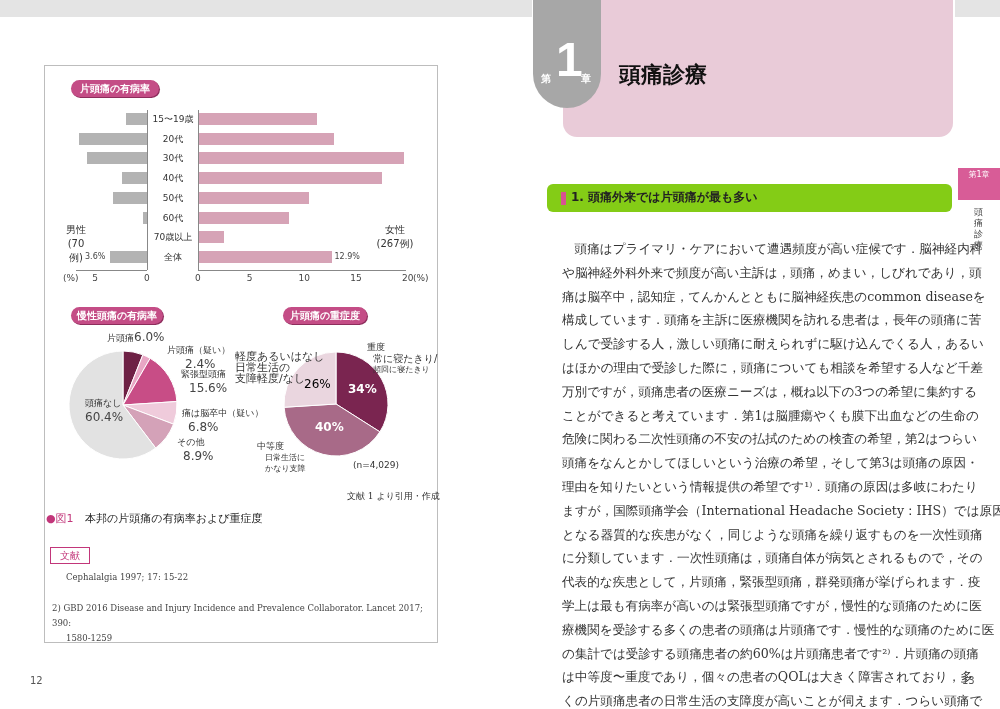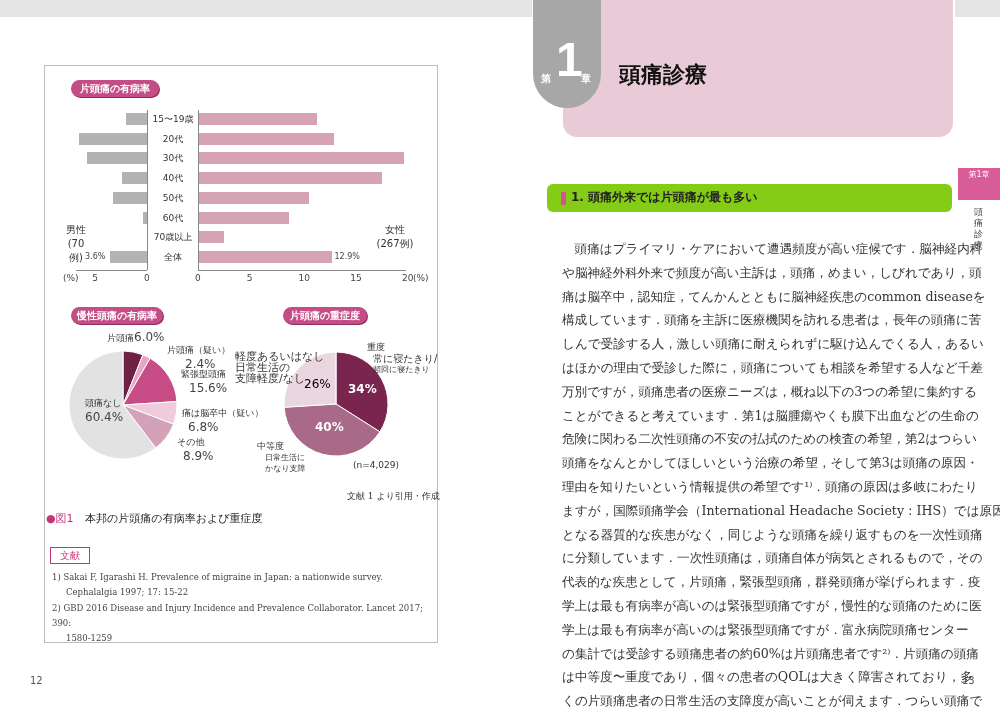--- a/index.html
+++ b/index.html
@@ -173,21 +173,20 @@
   <div class="pie-lbl" style="left:302px;top:424px;font-family:'DejaVu Serif',serif;">文献 1 より引用・作成</div>
 </div>
 
 <div class="caption">
   <span class="fig-no">●図1</span>
   <span style="margin-left:8px;">本邦の片頭痛の有病率および重症度</span>
 </div>
 
 <div class="refs-head">文献</div>
 <div class="ref" style="top:570px;">
-  <div>1) Sakai F, Igarashi H. Prevalence  of  migraine  in  Japan: a nationwide  survey.</div>
   <div style="padding-left:14px;">Cephalalgia 1997; 17: 15-22</div>
 </div>
 <div class="ref" style="top:601px;">
   <div>2) GBD 2016 Disease and Injury Incidence and Prevalence Collaborator. Lancet 2017; 390:</div>
   <div style="padding-left:14px;">1580-1259</div>
 </div>
 
 <div class="page-num" style="left:30px;">12</div>
 
 <div class="chapter-banner"></div>
@@ -216,19 +215,19 @@
     <span class="line">万別ですが，頭痛患者の医療ニーズは，概ね以下の3つの希望に集約する</span>
     <span class="line">ことができると考えています．第1は脳腫瘍やくも膜下出血などの生命の</span>
     <span class="line">危険に関わる二次性頭痛の不安の払拭のための検査の希望，第2はつらい</span>
     <span class="line">頭痛をなんとかしてほしいという治療の希望，そして第3は頭痛の原因・</span>
     <span class="line">理由を知りたいという情報提供の希望です¹⁾．頭痛の原因は多岐にわたり</span>
     <span class="line">ますが，国際頭痛学会（International Headache Society：IHS）では原因</span>
     <span class="line">となる器質的な疾患がなく，同じような頭痛を繰り返すものを一次性頭痛</span>
     <span class="line">に分類しています．一次性頭痛は，頭痛自体が病気とされるもので，その</span>
     <span class="line">代表的な疾患として，片頭痛，緊張型頭痛，群発頭痛が挙げられます．疫</span>
     <span class="line">学上は最も有病率が高いのは緊張型頭痛ですが，慢性的な頭痛のために医</span>
-    <span class="line">学上は最も有病率が高いのは緊張型頭痛ですが．富永病院頭痛センター</span>
+    <span class="line">療機関を受診する多くの患者の頭痛は片頭痛です．慢性的な頭痛のために医</span>
     <span class="line">の集計では受診する頭痛患者の約60%は片頭痛患者です²⁾．片頭痛の頭痛</span>
     <span class="line">は中等度〜重度であり，個々の患者のQOLは大きく障害されており，多</span>
     <span class="line">くの片頭痛患者の日常生活の支障度が高いことが伺えます．つらい頭痛で</span>
   </div>
 
 <div class="page-num" style="left:962px;">13</div>
 
 </body></html>

